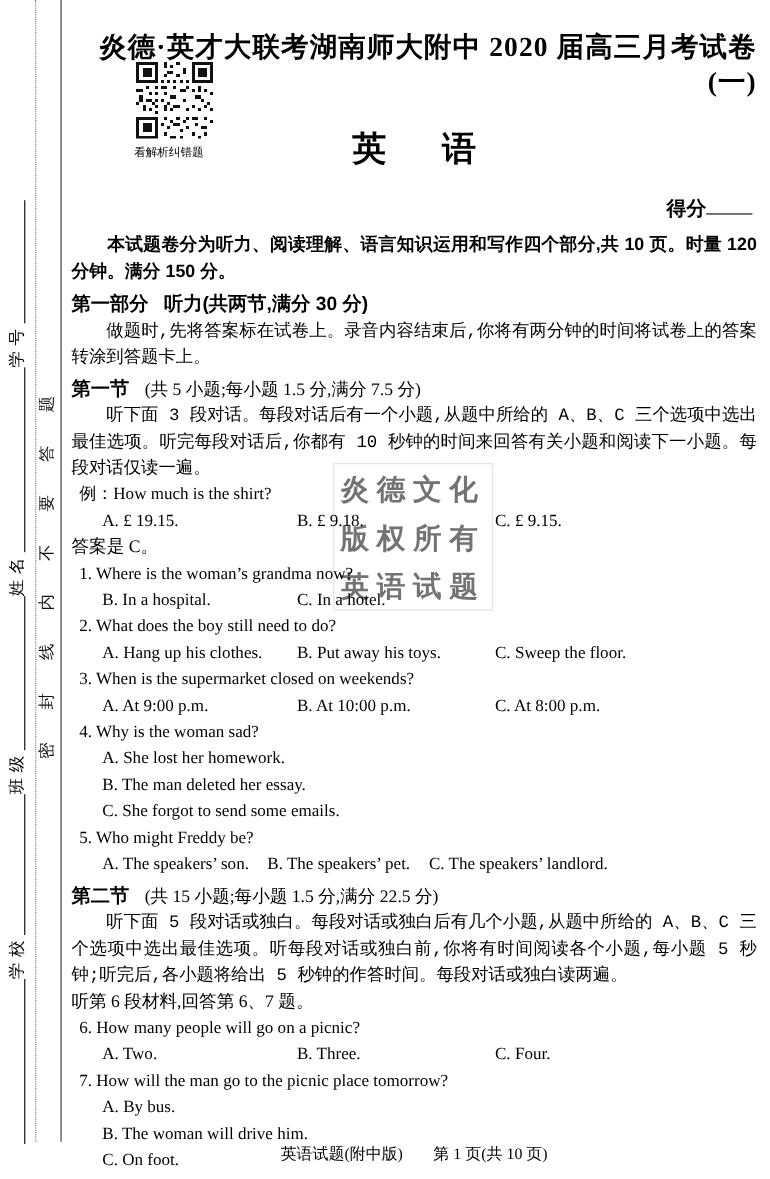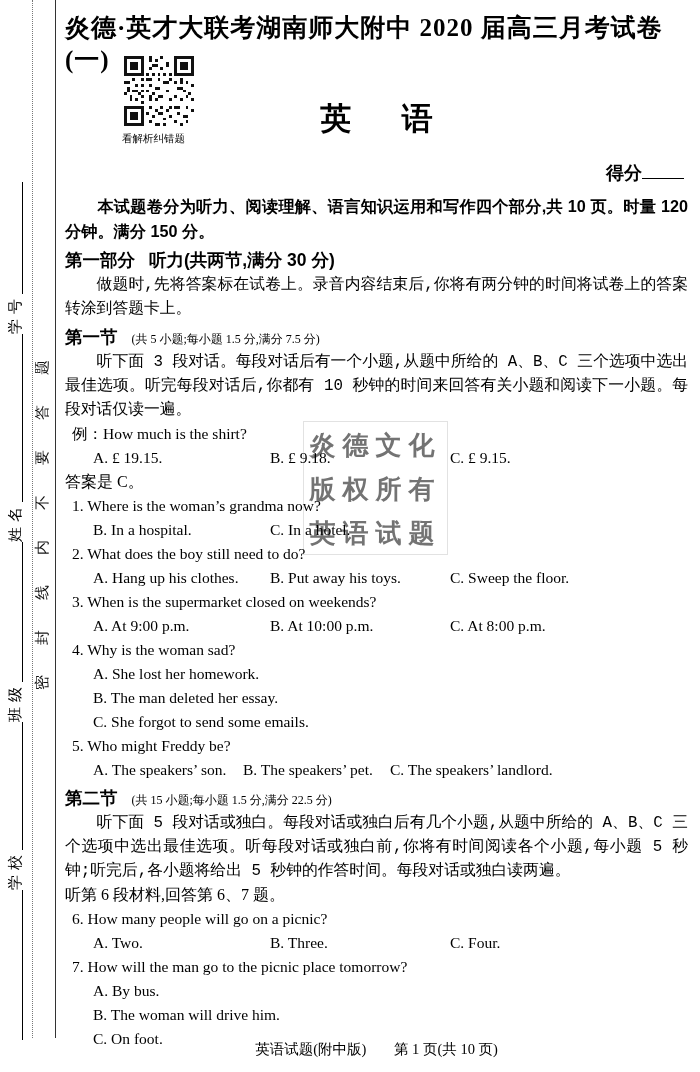--- a/index.html
+++ b/index.html
@@ -18,33 +18,33 @@
   .b1{width:150px;} .b2{width:128px;} .b3{width:140px;} .b4{width:168px;} .b5{width:112px;}
   .warn-col{left:30px;top:1072px;width:1072px;padding-left:382px;font-size:15px;letter-spacing:30px;color:#111;}
 
   
   .watermark{position:absolute;left:303px;top:421px;width:145px;height:134px;border:1px solid #e2e2e2;
              z-index:1;text-align:center;padding-top:2px;box-sizing:border-box;}
   .watermark div{font-size:26px;line-height:44px;letter-spacing:7px;color:#737373;font-weight:bold;}
 
   
   .content{position:absolute;left:65px;top:0;width:623px;z-index:2;}
-  .doc-title{margin-top:12px;font-size:25px;line-height:32px;font-weight:bold;text-align:left;
+  .doc-title{margin-top:28px;font-size:25px;line-height:32px;font-weight:bold;text-align:right;
              letter-spacing:1px;font-family:"Liberation Serif","DejaVu Serif",serif;}
   .subject{margin-top:24px;height:38px;line-height:38px;font-size:31px;font-weight:bold;text-align:center;
            word-spacing:42px;font-family:"Liberation Sans","DejaVu Sans",sans-serif;}
   .score-row{margin-top:24px;height:22px;line-height:22px;text-align:right;padding-right:4px;
              font-family:"Liberation Sans","DejaVu Sans",sans-serif;font-size:18px;font-weight:bold;}
   .score-blank{display:inline-block;width:42px;height:16px;border-bottom:1px solid #000;}
 
   .intro{margin-top:10px;font-size:16.2px;line-height:25px;text-indent:2em;text-align:justify;
          font-weight:bold;font-family:"Liberation Sans","DejaVu Sans",sans-serif;}
   .sec-header{height:25px;line-height:25px;margin-top:4px;font-size:17.5px;font-weight:bold;
               font-family:"Liberation Sans","DejaVu Sans",sans-serif;}
-  .sec-header .meta{font-weight:normal;font-size:12px;font-family:"Liberation Serif","DejaVu Serif",serif;}
+  .sec-header .meta{font-weight:normal;font-size:16px;font-family:"Liberation Serif","DejaVu Serif",serif;}
   .sec-header .gap{display:inline-block;width:14px;}
   .instr{font-size:15.8px;line-height:24px;text-indent:2em;text-align:justify;
          font-family:Liberation Mono, monospace;}
   .plain{font-size:16px;line-height:24px;}
   .q-line{font-size:15.5px;line-height:24px;padding-left:7px;}
   .opts{display:grid;grid-template-columns:177px 180px 1fr;padding-left:28px;font-size:15.5px;line-height:24px;}
   .opts.tight{grid-template-columns:150px 147px 1fr;}
   .opts-stack div{padding-left:28px;font-size:15.5px;line-height:24px;}
 
   

